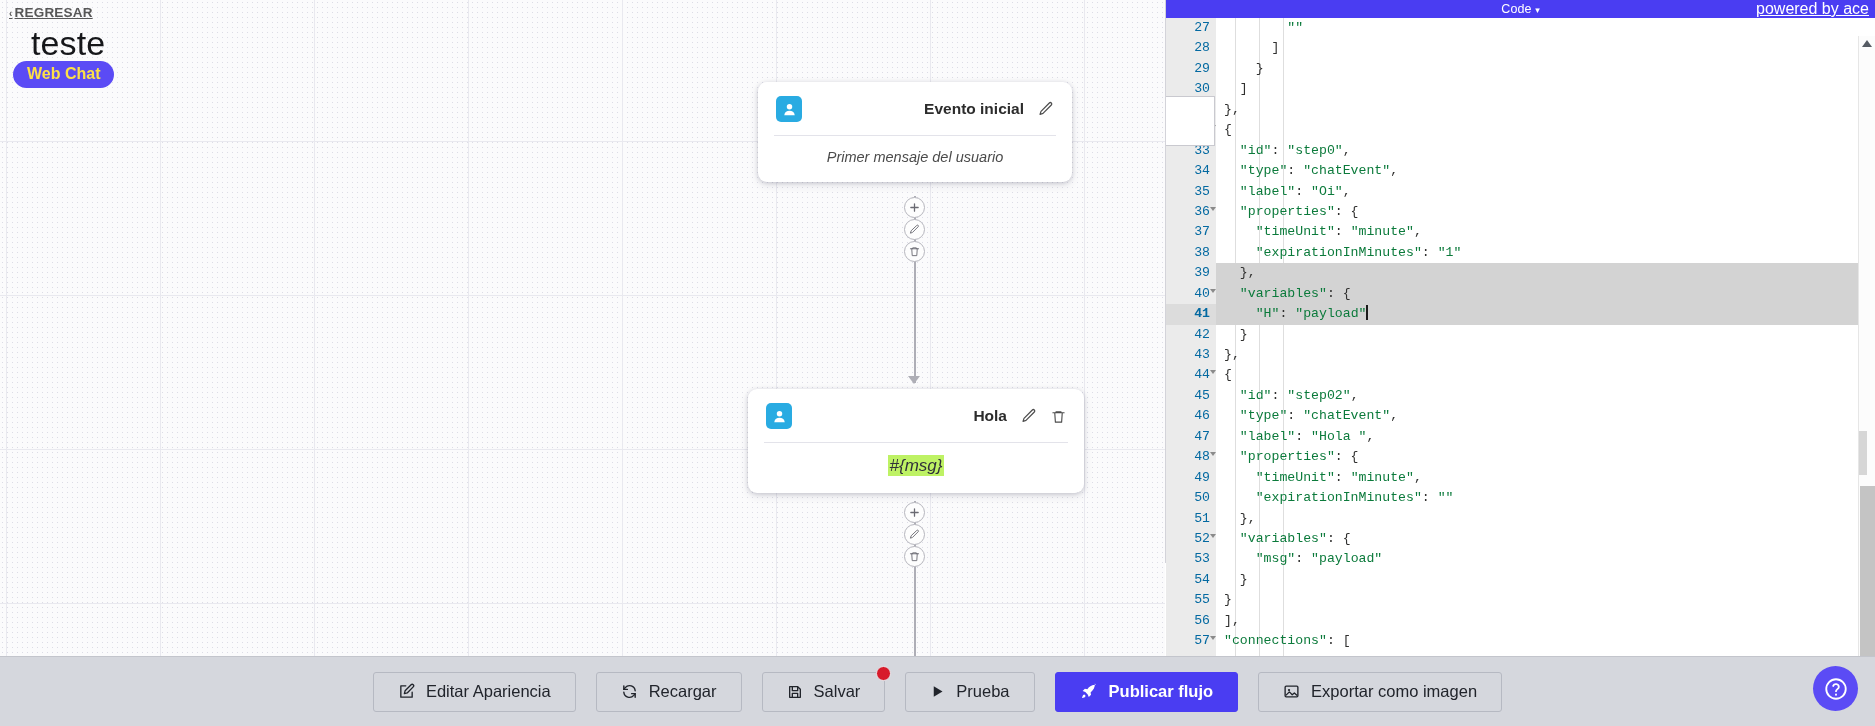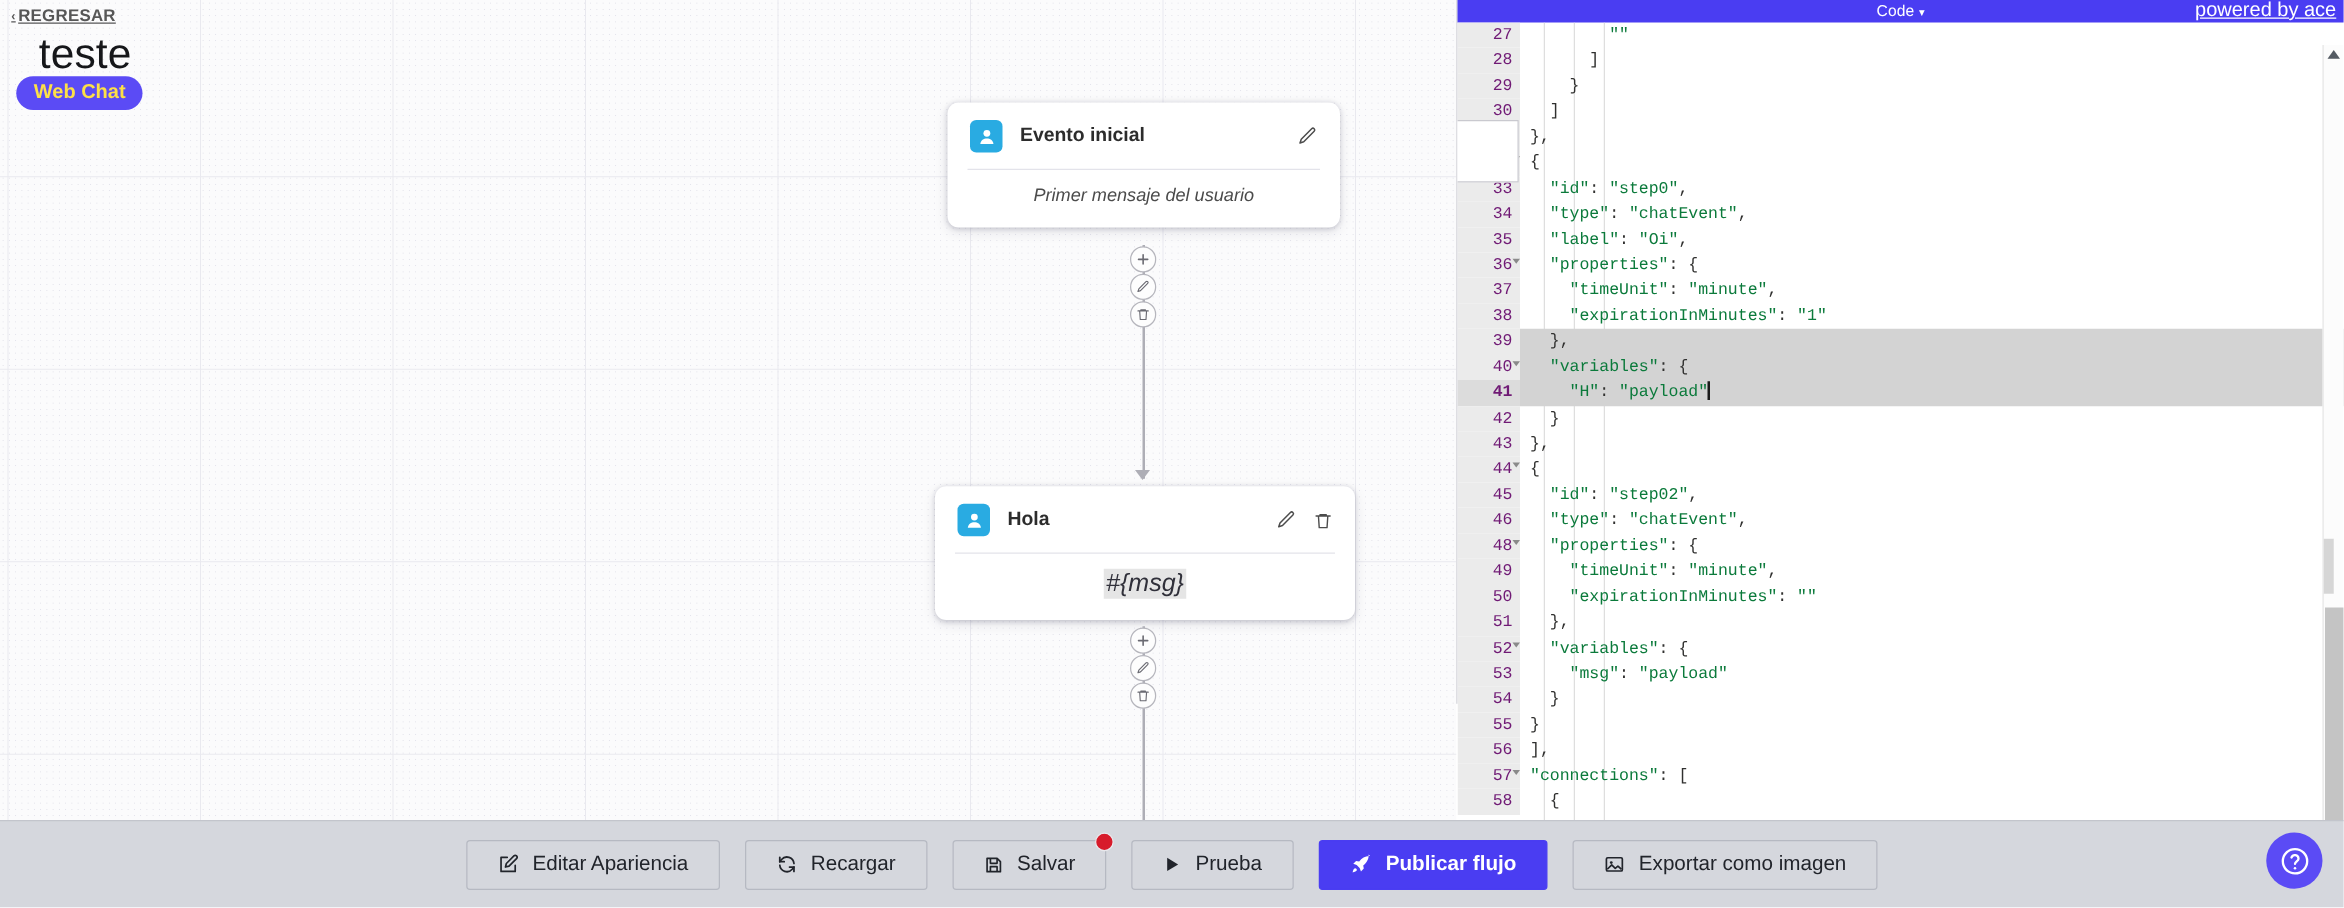--- a/index.html
+++ b/index.html
@@ -56,34 +56,34 @@
     padding: 14px 18px 13px 18px;
     gap: 14px;
   }
   .node-avatar {
     width: 26px; height: 26px; border-radius: 5px;
     background: #29abe2; flex: 0 0 auto;
     display: flex; align-items: center; justify-content: center;
   }
   .node-title {
     flex: 1 1 auto;
-    font-size: 15.5px; font-weight: 700; color: #2c2c2c;
+    font-size: 15.5px; font-weight: 700; color: #2c2c2c; text-align: right;
   }
   .node-actions { display: flex; align-items: center; gap: 14px; }
   .node-icon { cursor: pointer; line-height: 0; color: #4c4c4c; }
   .node-body {
     border-top: 1px solid #e3e3ea;
     margin: 0 16px;
     padding: 13px 0 17px;
     text-align: center;
     font-size: 14.5px; font-style: italic; color: #4b4b4b;
   }
   .var-chip {
-    background: #e5e5e5; color: #30303a;
-    font-style: italic; font-size: 20px;
+    background: #bef264; color: #30303a;
+    font-style: italic; font-size: 17px;
     padding: 1px 2px;
   }
 
   
   .conn-line {
     position: absolute;
     width: 1.6px;
     background: #aeaeb6;
   }
   .arrow-head {
@@ -130,21 +130,21 @@
     overflow: hidden;
     font-family: "Liberation Mono", monospace;
     font-size: 13.2px;
     line-height: 20.45px;
   }
   .code-rows { position: absolute; top: 0; left: 0; right: 0; }
   .code-row { display: flex; height: 20.45px; position: relative; }
   .gutter {
     width: 50px; flex: 0 0 50px;
     background: #ebebeb;
-    color: #701a75;
+    color: #0369a1;
     text-align: right;
     padding-right: 6px;
     position: relative;
     white-space: pre;
   }
   .gutter.active { background: #dcdcdc; font-weight: bold; }
   .fold-marker {
     position: absolute; right: 0.5px; top: 5px;
     width: 0; height: 0;
     border-left: 3.6px solid transparent;
@@ -432,20 +432,24 @@
           </div>
           <div class="code-row">
             <div class="gutter">45</div>
             <div class="code-text"><span class="punct">  </span><span class="str">"id"</span><span class="punct">: </span><span class="str">"step02"</span><span class="punct">,</span></div>
           </div>
           <div class="code-row">
             <div class="gutter">46</div>
             <div class="code-text"><span class="punct">  </span><span class="str">"type"</span><span class="punct">: </span><span class="str">"chatEvent"</span><span class="punct">,</span></div>
           </div>
           <div class="code-row">
+            <div class="gutter">47</div>
+            <div class="code-text"><span class="punct">  </span><span class="str">"label"</span><span class="punct">: </span><span class="str">"Hola "</span><span class="punct">,</span></div>
+          </div>
+          <div class="code-row">
             <div class="gutter">48<span class="fold-marker"></span></div>
             <div class="code-text"><span class="punct">  </span><span class="str">"properties"</span><span class="punct">: {</span></div>
           </div>
           <div class="code-row">
             <div class="gutter">49</div>
             <div class="code-text"><span class="punct">    </span><span class="str">"timeUnit"</span><span class="punct">: </span><span class="str">"minute"</span><span class="punct">,</span></div>
           </div>
           <div class="code-row">
             <div class="gutter">50</div>
             <div class="code-text"><span class="punct">    </span><span class="str">"expirationInMinutes"</span><span class="punct">: </span><span class="str">""</span><span class="punct"></span></div>

